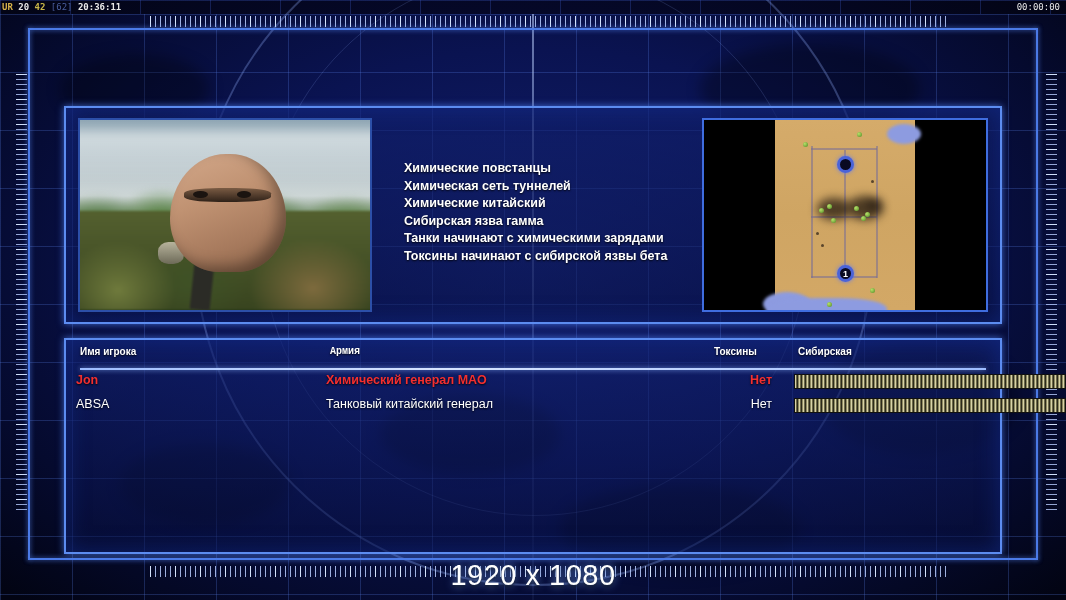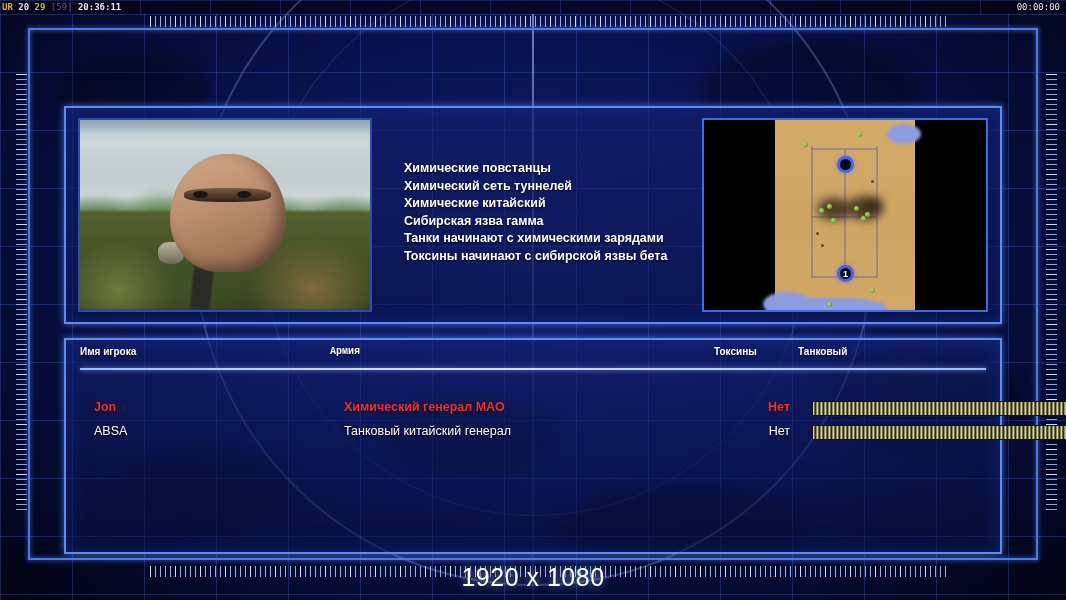--- a/index.html
+++ b/index.html
@@ -164,55 +164,55 @@
   .list-head{position:absolute;left:14px;top:6px;right:14px;height:20px;}
   .list-head span{
     position:absolute;font-size:10px;font-weight:bold;color:#ffffff;
     text-shadow:0 1px 2px rgba(0,0,0,.9);
   }
   .col-name{left:0;} .col-army{left:250px;font-family:Liberation Mono, monospace;} .col-team{left:634px;} .col-prog{left:718px;}
   .head-rule{position:absolute;left:0;top:22px;right:0;height:2px;
     background:linear-gradient(to right,#9dbcff,#d7e4ff 40%,#9dbcff);
     box-shadow:0 0 5px rgba(140,180,255,.9);}
 
-  .rows{position:absolute;left:28px;top:30px;right:14px;margin-top:27px;}
+  .rows{position:absolute;left:10px;top:30px;right:14px;}
   .row{position:relative;height:24px;}
   .row span.cell{position:absolute;top:3px;font-size:12.5px;white-space:nowrap;
     text-shadow:0 1px 2px rgba(0,0,0,.9);}
   .row .c-name{left:0;} .row .c-army{left:250px;}
   .row .c-team{left:634px;width:62px;text-align:right;}
   .row.self span.cell{color:#f32f2f;font-weight:bold;}
   .row.other span.cell{color:#ffffff;}
   .bar{
     position:absolute;left:718px;top:4px;width:272px;height:15px;
     box-sizing:border-box;border:1px solid #111;
     background:
       repeating-linear-gradient(to right, #d8d2a8 0 1px, #6d6a48 1px 2px, #2b2a1c 2px 3px, #8e8a60 3px 4px);
   }
 
   
   .res{
     position:absolute;left:0;right:0;bottom:8px;text-align:center;
-    font-size:25px;color:#ffffff;letter-spacing:.5px;z-index:30;
+    font-size:29px;color:#ffffff;letter-spacing:.5px;z-index:30;
     text-shadow:0 0 8px rgba(120,170,255,.9),0 2px 3px rgba(0,0,0,.9);
   }
 </style>
 </head>
 <body>
 
 <div id="screen">
 
   <div class="bg-dark"></div>
 
   <div class="topbar">
     <div class="l">
       <span class="tb-a">UR</span>
       <span class="tb-b">20</span>
-      <span class="tb-c">29</span>
-      <span class="tb-d">[59]</span>
+      <span class="tb-c">42</span>
+      <span class="tb-d">[62]</span>
       <span class="tb-e">20:36:11</span>
     </div>
     <div class="r">00:00:00</div>
   </div>
 
   <div class="board">
     <div class="blotch" style="left:60px;top:40px;width:150px;height:70px;"></div>
     <div class="blotch" style="left:700px;top:30px;width:220px;height:90px;"></div>
     <div class="blotch" style="left:380px;top:380px;width:180px;height:80px;"></div>
     <div class="blotch" style="left:820px;top:330px;width:200px;height:110px;"></div>
@@ -244,21 +244,21 @@
       <div class="p-canister"></div>
       <div class="p-strap"></div>
       <div class="p-scarf"></div>
       <div class="p-eyes"></div>
       <div class="p-eyeL"></div>
       <div class="p-eyeR"></div>
     </div>
 
     <div class="desc">
       <div>Химические повстанцы</div>
-      <div>Химический сеть туннелей</div>
+      <div>Химическая сеть туннелей</div>
       <div>Химические китайский</div>
       <div>Сибирская язва гамма</div>
       <div>Танки начинают с химическими зарядами</div>
       <div>Токсины начинают с сибирской язвы бета</div>
     </div>
 
     <div class="minimap">
       <div class="mm-map">
         <div class="mm-water" style="right:-6px;top:4px;width:34px;height:20px;border-radius:50%;"></div>
         <div class="mm-water" style="left:-12px;bottom:-6px;width:48px;height:24px;border-radius:50%;"></div>
@@ -289,21 +289,21 @@
         <div class="mm-start" style="left:62px;top:145px;">1</div>
       </div>
     </div>
   </div>
 
   <div class="panel panel-list">
     <div class="list-head">
       <span class="col-name">Имя игрока</span>
       <span class="col-army">Армия</span>
       <span class="col-team">Токсины</span>
-      <span class="col-prog">Танковый</span>
+      <span class="col-prog">Сибирская</span>
       <div class="head-rule"></div>
     </div>
 
     <div class="rows">
       <div class="row self">
         <span class="cell c-name">Jon</span>
         <span class="cell c-army">Химический генерал МАО</span>
         <span class="cell c-team">Нет</span>
         <div class="bar"></div>
       </div>

